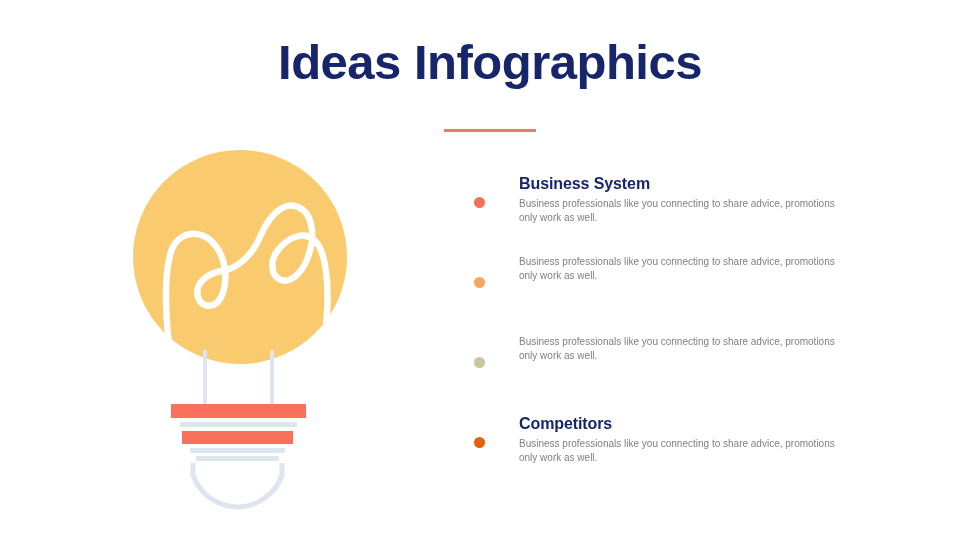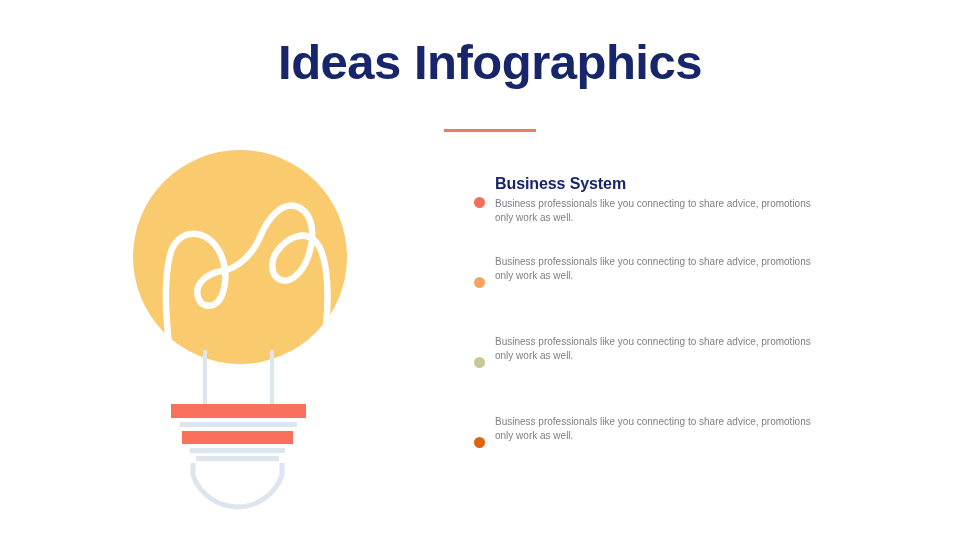--- a/index.html
+++ b/index.html
@@ -72,21 +72,21 @@
   }
   .bullet {
     position: absolute;
     left: 12px;
     top: 22px;
     width: 11px;
     height: 11px;
     border-radius: 50%;
   }
   .item-body {
-    margin-left: 33px;
+    margin-left: 57px;
   }
   .item-heading {
     font-size: 16px;
     font-weight: bold;
     color: #17256b;
     letter-spacing: -0.1px;
     margin: 0 0 4px 0;
   }
   .item-text {
     font-size: 10px;
@@ -162,18 +162,19 @@
     <div class="item">
       <span class="bullet" style="background:#c9c79a"></span>
       <div class="item-body">
         <p class="item-text">Business professionals like you connecting to share advice, promotions only work as well.</p>
       </div>
     </div>
 
     <div class="item">
       <span class="bullet" style="background:#e2620d"></span>
       <div class="item-body">
+        <div class="item-heading">Competitors</div>
         <p class="item-text">Business professionals like you connecting to share advice, promotions only work as well.</p>
       </div>
     </div>
 
   </div>
 </div>
 
 </body></html>

